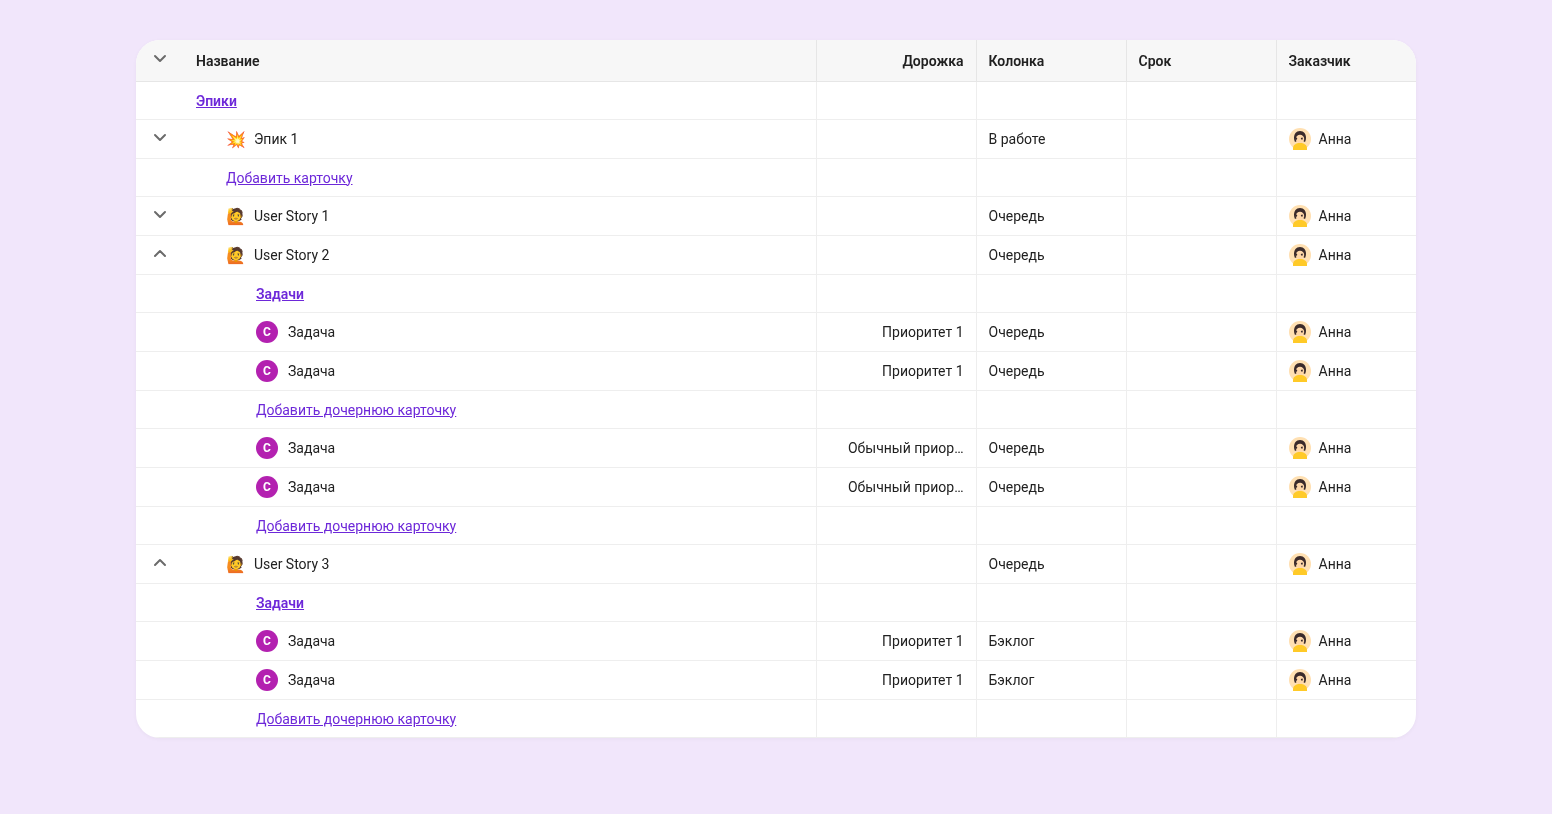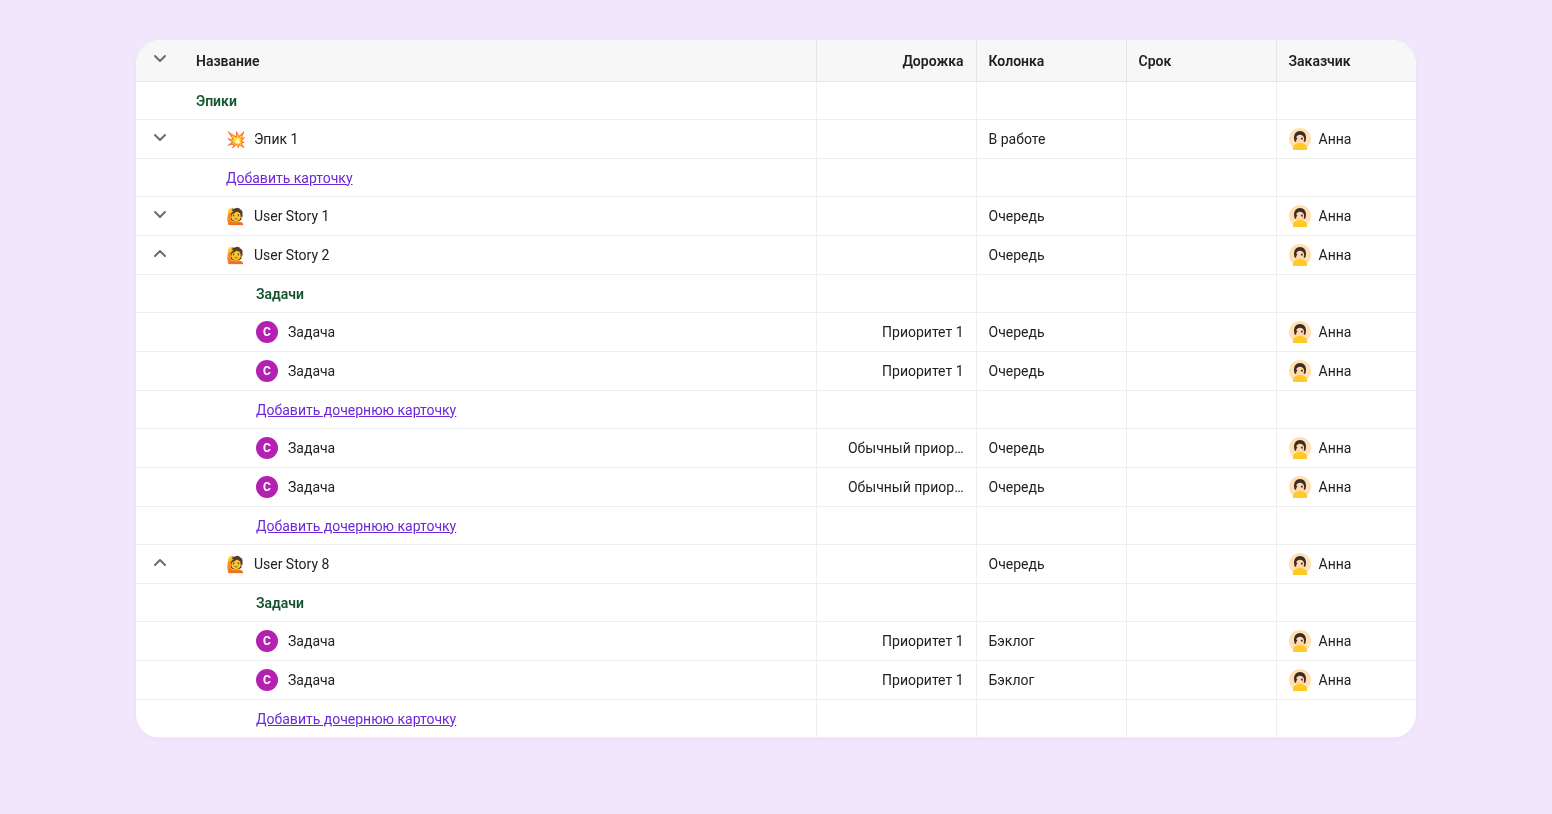--- a/index.html
+++ b/index.html
@@ -50,23 +50,24 @@
 
   .chev {
     display: inline-block;
     width: 18px; height: 18px;
     color: #6b6b6b;
     cursor: pointer;
   }
   .chev svg { width: 18px; height: 18px; }
 
   .section-label {
-    color: #14532d;
+    color: #6d28d9;
     font-weight: 600;
     font-size: 14px;
+    text-decoration: underline;
   }
   .add-link {
     color: #6d28d9;
     text-decoration: underline;
     cursor: pointer;
   }
   .emoji-icon {
     display: inline-block;
     font-size: 16px;
     margin-right: 8px;
@@ -333,21 +334,21 @@
           <td class="col-owner"></td>
     </tr>
 
     <tr>
       <td class="col-toggle"><span class="chev"><svg viewBox="0 0 18 18">
                 <use href="#chev-up"></use>
               </svg></span></td>
       <td>
             <div class="row-title indent-2">
         <span class="emoji-icon">🙋</span>
-        <span>User Story 8</span>
+        <span>User Story 3</span>
       </div>
           </td>
       <td class="col-track"></td>
       <td class="col-column">Очередь</td>
       <td class="col-due"></td>
       <td class="col-owner">
             <div class="owner-cell">
         <span class="avatar"><svg viewBox="0 0 22 22">
                   <use href="#avatar-anna"></use>
                 </svg></span>

